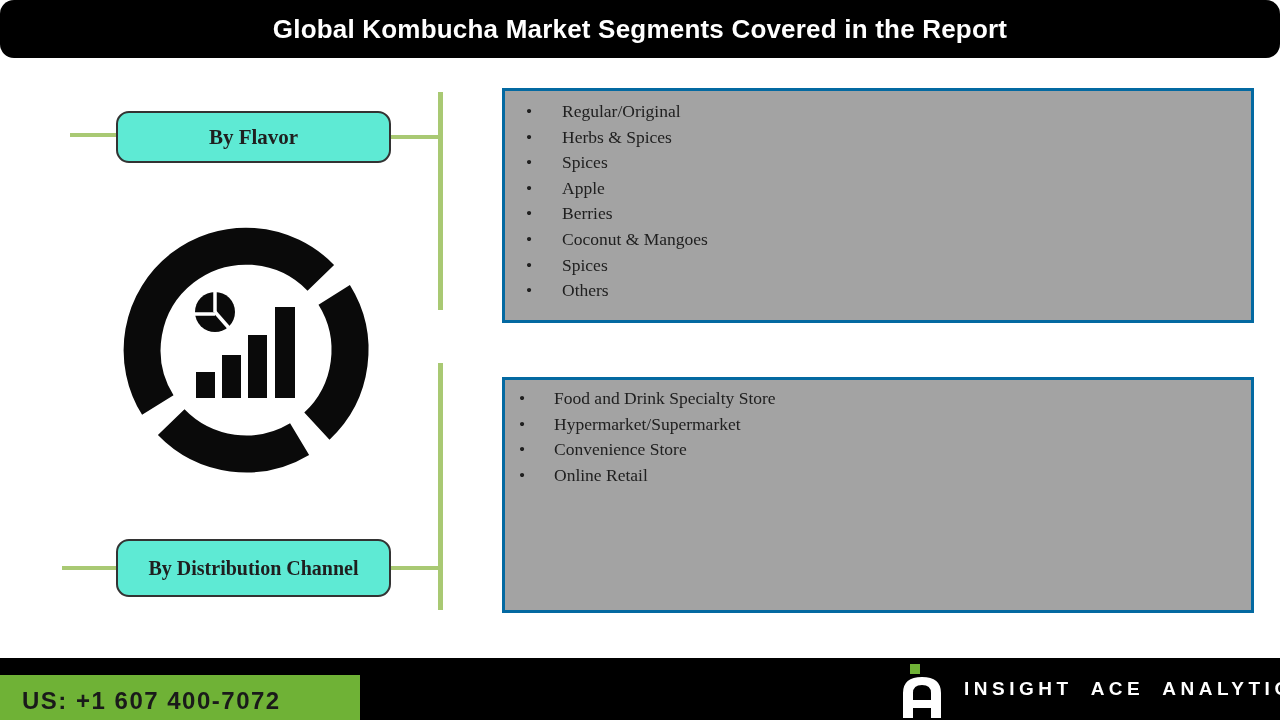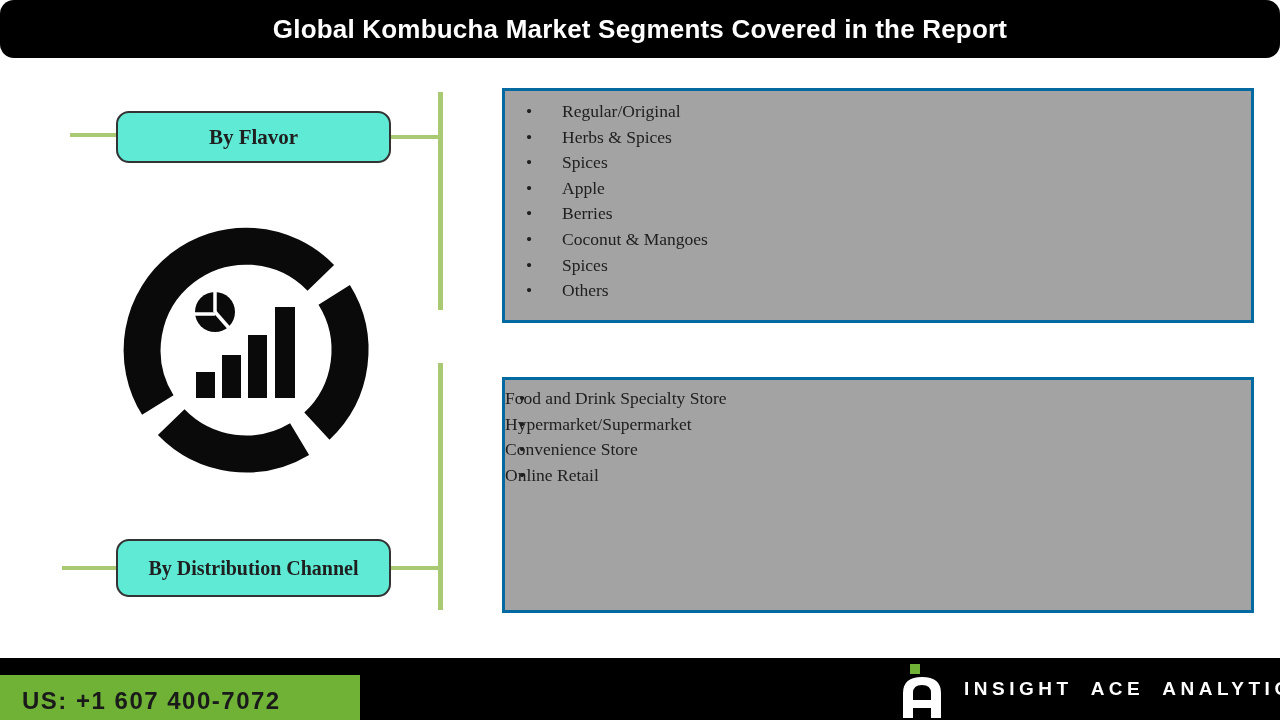--- a/index.html
+++ b/index.html
@@ -33,21 +33,21 @@
     border:3px solid #0369a1;background:#a3a3a3;
   }
   .list-box.flavors{top:88px;height:235px;padding:8px 0 0 0;}
   .list-box.channels{top:377px;height:236px;padding:6px 0 0 0;}
   .list-box ul{margin:0;padding:0;list-style:none;}
   .list-box li{
     position:relative;font-size:17.5px;line-height:25.6px;color:#202020;
   }
   .list-box.flavors li{padding-left:57px;}
   .list-box.flavors li::before{content:"•";position:absolute;left:21px;top:0;}
-  .list-box.channels li{}
+  .list-box.channels li{padding-left:49px;}
   .list-box.channels li::before{content:"•";position:absolute;left:14px;top:0;}
   
   .center-icon{position:absolute;left:118px;top:222px;width:256px;height:256px;}
   
   .footer{position:absolute;left:0;top:658px;width:1280px;height:62px;background:#000000;}
   .phone-box{
     position:absolute;left:0;top:17px;width:360px;height:52px;background:#6fb236;
     display:flex;align-items:center;
   }
   .phone-box .phone{

